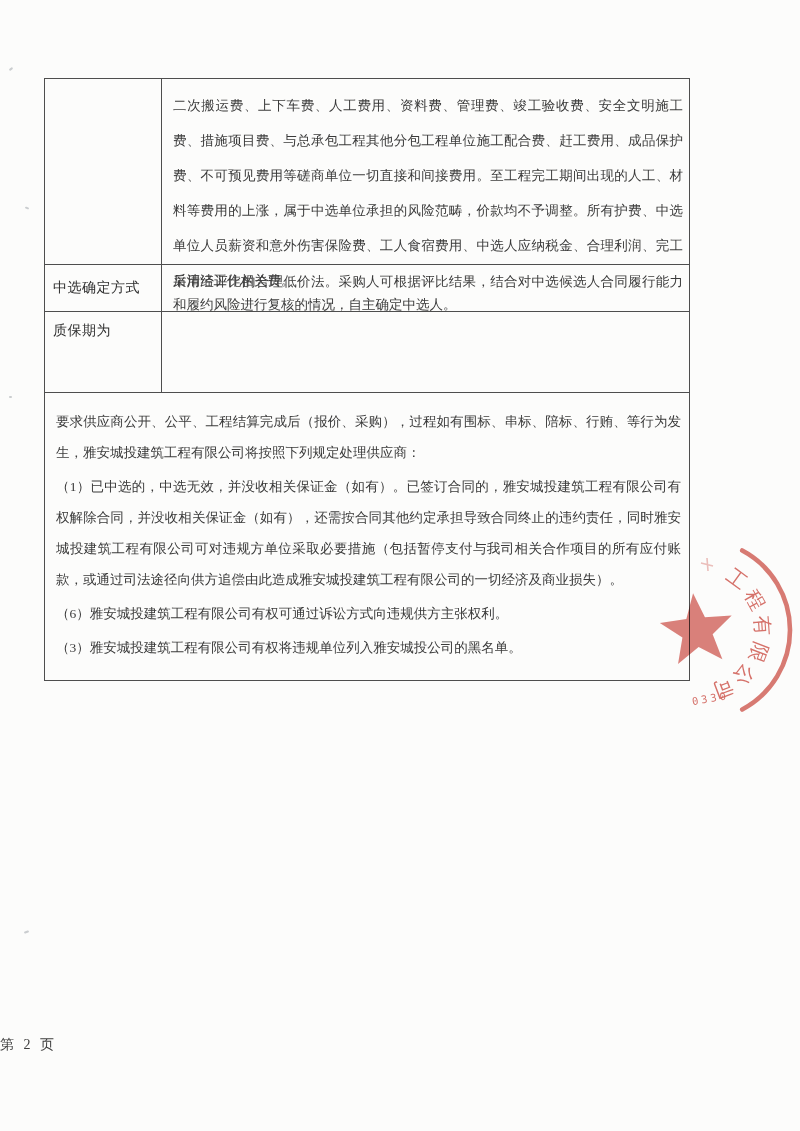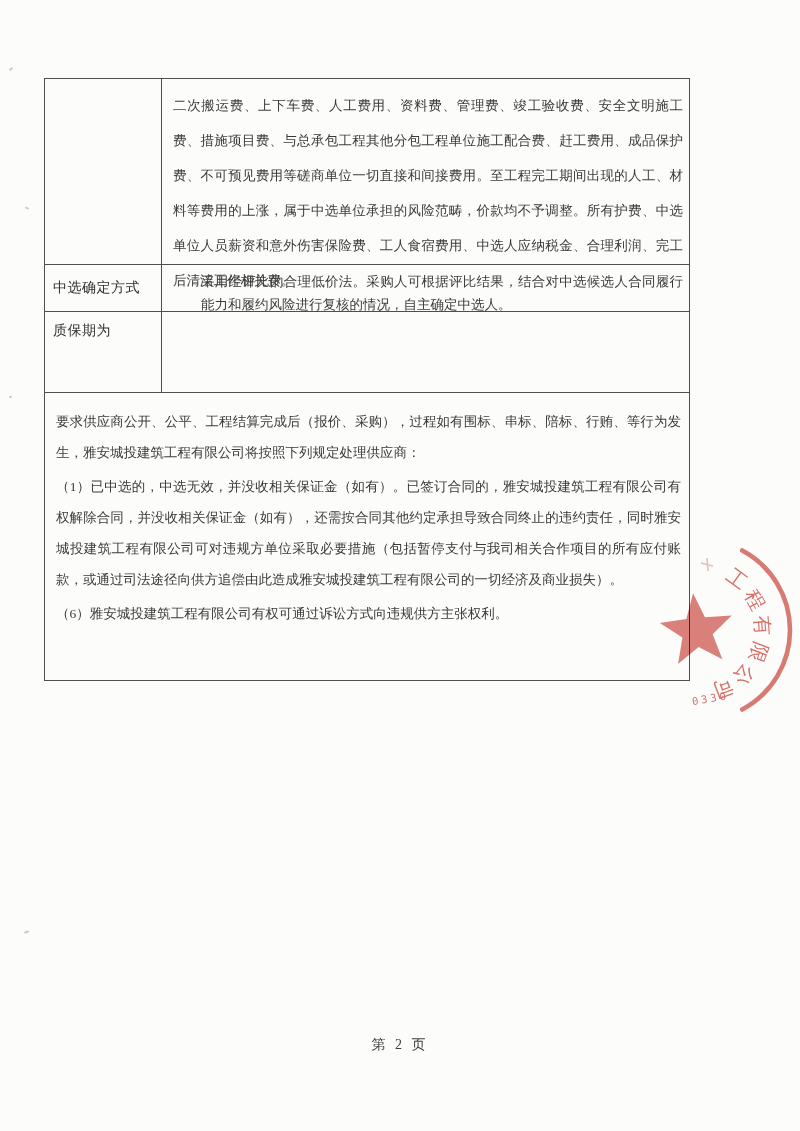--- a/index.html
+++ b/index.html
@@ -26,35 +26,35 @@
     font-size:14px; color:#2f2f2f; letter-spacing:.5px;
     display:flex; align-items:center; padding-left:8px;
   }
   .cell-content {
     flex:1 1 auto; min-width:0;
     font-size:13.5px; text-align:justify; color:#3a3a3a;
   }
   .cell-content p { margin:0; }
 
   .r1 { height:185px; }
-  .r2 { height:47px;gap:28px; }
+  .r2 { height:47px; }
   .r3 { height:81px; }
   .r4 { height:288px; }
 
   .r1 .cell-content { padding:9px 6px 0 11px;  line-height:35px; }
   .r2 .cell-content { padding:5px 6px 0 11px;  line-height:23px; }
   .r3 .cell-content { padding:3px 6px 0 11px;  line-height:22px; }
   .r3 .cell-label   { align-items:flex-start; padding-top:10px; }
   .r4 .cell-content { padding:13px 8px 0 11px; line-height:31px; }
   .r4 .cell-content p + p { margin-top:3px; }
 
   
   .footer {
     position:absolute; top:1036px; left:0; width:100%;
-    text-align:center; font-size:14px; letter-spacing:3px; color:#3c3c3c;
+    text-align:left; font-size:14px; letter-spacing:3px; color:#3c3c3c;
   }
 
   
   .seal {
     position:absolute; left:590px; top:518px;
     width:215px; height:200px;
     mix-blend-mode:multiply;
     pointer-events:none;
   }
   .seal text { font-family:"Liberation Serif","DejaVu Serif",serif; }
@@ -88,20 +88,21 @@
 
     <div class="trow r3">
       <div class="cell-label">质保期为</div>
     </div>
 
     <div class="trow r4">
       <div class="cell-content">
         <p>要求供应商公开、公平、工程结算完成后（报价、采购），过程如有围标、串标、陪标、行贿、等行为发生，雅安城投建筑工程有限公司将按照下列规定处理供应商：</p>
         <p>（1）已中选的，中选无效，并没收相关保证金（如有）。已签订合同的，雅安城投建筑工程有限公司有权解除合同，并没收相关保证金（如有），还需按合同其他约定承担导致合同终止的违约责任，同时雅安城投建筑工程有限公司可对违规方单位采取必要措施（包括暂停支付与我司相关合作项目的所有应付账款，或通过司法途径向供方追偿由此造成雅安城投建筑工程有限公司的一切经济及商业损失）。</p>
         <p>（6）雅安城投建筑工程有限公司有权可通过诉讼方式向违规供方主张权利。</p>
+        <p>（3）雅安城投建筑工程有限公司有权将违规单位列入雅安城投公司的黑名单。</p>
       </div>
     </div>
 
   </div>
 
   <svg class="seal" viewBox="590 518 215 200" aria-hidden="true">
     <g opacity="0.86">
 
       <path d="M 742.2,550.5 A 90,90 0 0 1 742.2,709.5" fill="none" stroke-width="4.6" stroke-linecap="round" opacity="0.85" stroke="#cd4a41"></path>
 

